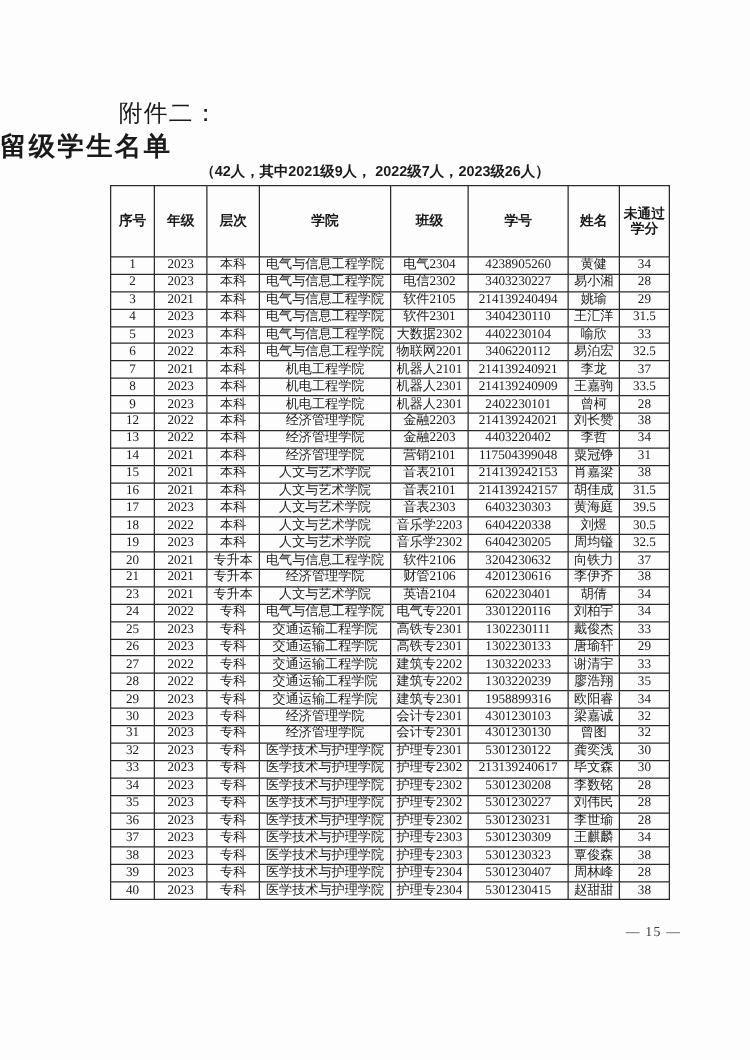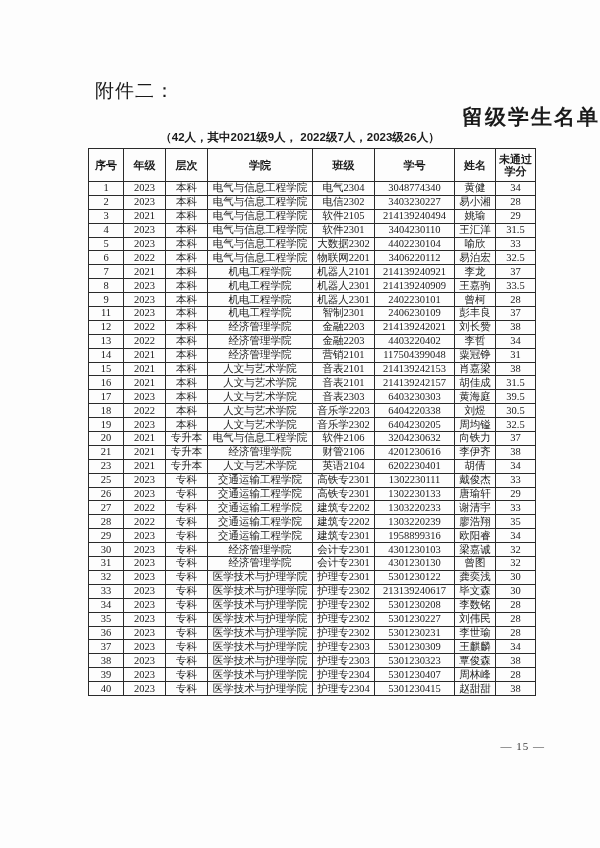--- a/index.html
+++ b/index.html
@@ -18,21 +18,21 @@
     left: 95px;
     top: 78px;
     font-size: 19px;
     letter-spacing: 1px;
   }
   .doc-title {
     position: absolute;
     top: 103px;
     left: 0;
     width: 100%;
-    text-align: right;
+    text-align: left;
     font-family: "Liberation Sans", "DejaVu Sans", sans-serif;
     font-weight: 700;
     font-size: 21px;
     letter-spacing: 2px;
   }
   .doc-subtitle {
     position: absolute;
     top: 130px;
     left: 0;
     width: 100%;
@@ -55,21 +55,21 @@
     text-align: center;
     vertical-align: middle;
     overflow: hidden;
     white-space: normal;
   }
   table.roster th {
     font-size: 11px;
     font-weight: 700;
     height: 26px;
     line-height: 12px;
-    padding: 4px 1px;
+    padding: 16px 1px;
   }
   table.roster td {
     font-size: 10.5px;
     height: 13.9px;
     line-height: 12px;
     padding: 0 1px;
   }
   .page-number {
     position: absolute;
     top: 740px;
@@ -111,21 +111,21 @@
         <th>未通过学分</th>
       </tr>
   </thead>
   <tbody>
       <tr>
         <td>1</td>
         <td>2023</td>
         <td>本科</td>
         <td>电气与信息工程学院</td>
         <td>电气2304</td>
-        <td>3048774340</td>
+        <td>4238905260</td>
         <td>黄健</td>
         <td>34</td>
       </tr>
       <tr>
         <td>2</td>
         <td>2023</td>
         <td>本科</td>
         <td>电气与信息工程学院</td>
         <td>电信2302</td>
         <td>3403230227</td>
@@ -196,30 +196,20 @@
         <td>9</td>
         <td>2023</td>
         <td>本科</td>
         <td>机电工程学院</td>
         <td>机器人2301</td>
         <td>2402230101</td>
         <td>曾柯</td>
         <td>28</td>
       </tr>
       <tr>
-        <td>11</td>
-        <td>2023</td>
-        <td>本科</td>
-        <td>机电工程学院</td>
-        <td>智制2301</td>
-        <td>2406230109</td>
-        <td>彭丰良</td>
-        <td>37</td>
-      </tr>
-      <tr>
         <td>12</td>
         <td>2022</td>
         <td>本科</td>
         <td>经济管理学院</td>
         <td>金融2203</td>
         <td>214139242021</td>
         <td>刘长赞</td>
         <td>38</td>
       </tr>
       <tr>
@@ -313,20 +303,30 @@
         <td>38</td>
       </tr>
       <tr>
         <td>23</td>
         <td>2021</td>
         <td>专升本</td>
         <td>人文与艺术学院</td>
         <td>英语2104</td>
         <td>6202230401</td>
         <td>胡倩</td>
+        <td>34</td>
+      </tr>
+      <tr>
+        <td>24</td>
+        <td>2022</td>
+        <td>专科</td>
+        <td>电气与信息工程学院</td>
+        <td>电气专2201</td>
+        <td>3301220116</td>
+        <td>刘柏宇</td>
         <td>34</td>
       </tr>
       <tr>
         <td>25</td>
         <td>2023</td>
         <td>专科</td>
         <td>交通运输工程学院</td>
         <td>高铁专2301</td>
         <td>1302230111</td>
         <td>戴俊杰</td>

